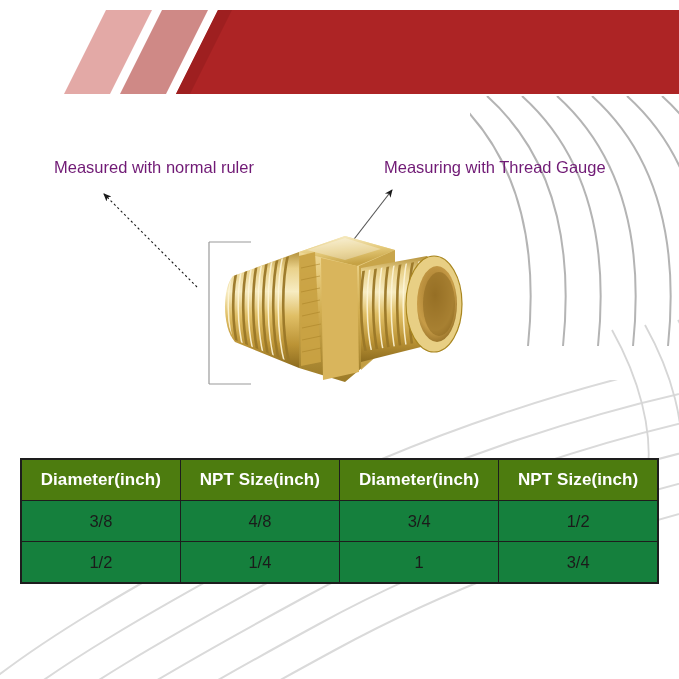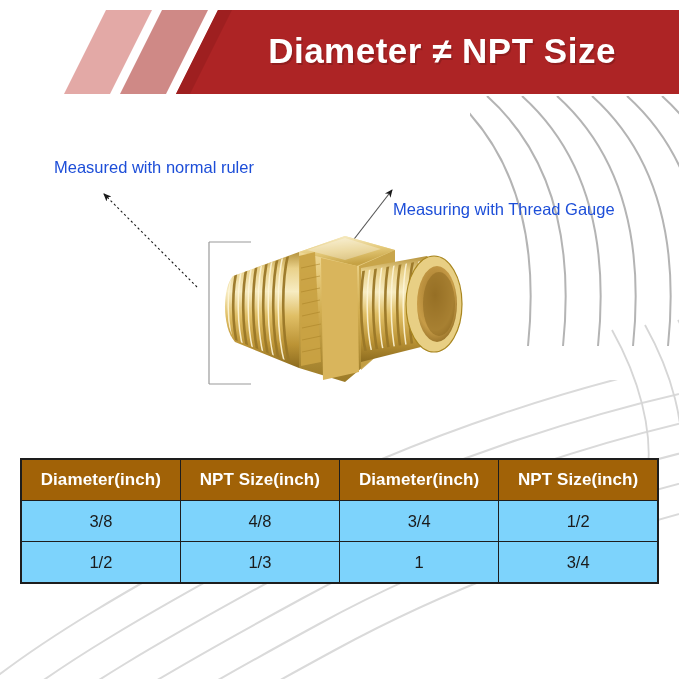--- a/index.html
+++ b/index.html
@@ -77,27 +77,27 @@
     font-size: 13.5px;
     font-weight: bold;
     color: #111111;
     letter-spacing: 0.6px;
     font-family: "DejaVu Sans Mono", monospace;
   }
 
   
   .annotation {
     position: absolute;
-    color: #1d4ed8;
+    color: #701a75;
     font-size: 16.5px;
     white-space: nowrap;
     font-family: "Liberation Sans", sans-serif;
   }
   #ann-left  { left: 54px;  top: 158px; }
-  #ann-right { left: 393px; top: 158px; margin-top: 42px; }
+  #ann-right { left: 384px; top: 158px; }
 
   #leaders {
     position: absolute;
     left: 0;
     top: 0;
     width: 679px;
     height: 460px;
     pointer-events: none;
   }
 
@@ -114,31 +114,31 @@
   #spec-table {
     position: absolute;
     left: 20px;
     top: 458px;
     width: 639px;
     border-collapse: collapse;
     table-layout: fixed;
     border: 2px solid #1d1d1d;
   }
   #spec-table th {
-    background: #a16207;
+    background: #4d7c0f;
     color: #ffffff;
     font-size: 17px;
     font-weight: bold;
     height: 38px;
     border: 1.4px solid #1d1d1d;
     text-align: center;
     letter-spacing: 0.1px;
   }
   #spec-table td {
-    background: #7dd3fc;
+    background: #15803d;
     color: #1b1b1b;
     font-size: 16.5px;
     height: 38px;
     border: 1.4px solid #1d1d1d;
     text-align: center;
   }
 </style>
 </head>
 <body>
 
@@ -184,21 +184,20 @@
     <svg id="header-svg" width="679" height="100" viewBox="0 0 679 100" xmlns="http://www.w3.org/2000/svg">
 
       <polygon points="106,10 152,10 110,94 64,94" fill="#e3a9a6"></polygon>
       <polygon points="162,10 208,10 166,94 120,94" fill="#cf8986"></polygon>
 
       <polygon points="218,10 679,10 679,94 176,94" fill="#ad2425"></polygon>
 
       <polygon points="218,10 232,10 190,94 176,94" fill="#9e1f20"></polygon>
     </svg>
 
-    <div id="header-title">Diameter  ≠  NPT Size</div>
   </div>
 
 
   <div class="annotation" id="ann-left">Measured with normal ruler</div>
   <div class="annotation" id="ann-right">Measuring with Thread Gauge</div>
 
   <svg id="leaders" viewBox="0 0 679 460" xmlns="http://www.w3.org/2000/svg">
     <defs>
       <marker id="arrowUL" markerWidth="9" markerHeight="9" refX="7" refY="4.5" orient="auto" markerUnits="userSpaceOnUse">
         <path d="M 8 4.5 L 0 1 L 2.2 4.5 L 0 8 Z" fill="#1b1b1b"></path>
@@ -329,20 +328,20 @@
     </thead>
     <tbody>
       <tr>
         <td>3/8</td>
         <td>4/8</td>
         <td>3/4</td>
         <td>1/2</td>
       </tr>
       <tr>
         <td>1/2</td>
-        <td>1/3</td>
+        <td>1/4</td>
         <td>1</td>
         <td>3/4</td>
       </tr>
     </tbody>
   </table>
 
 </div>
 
 </body></html>

